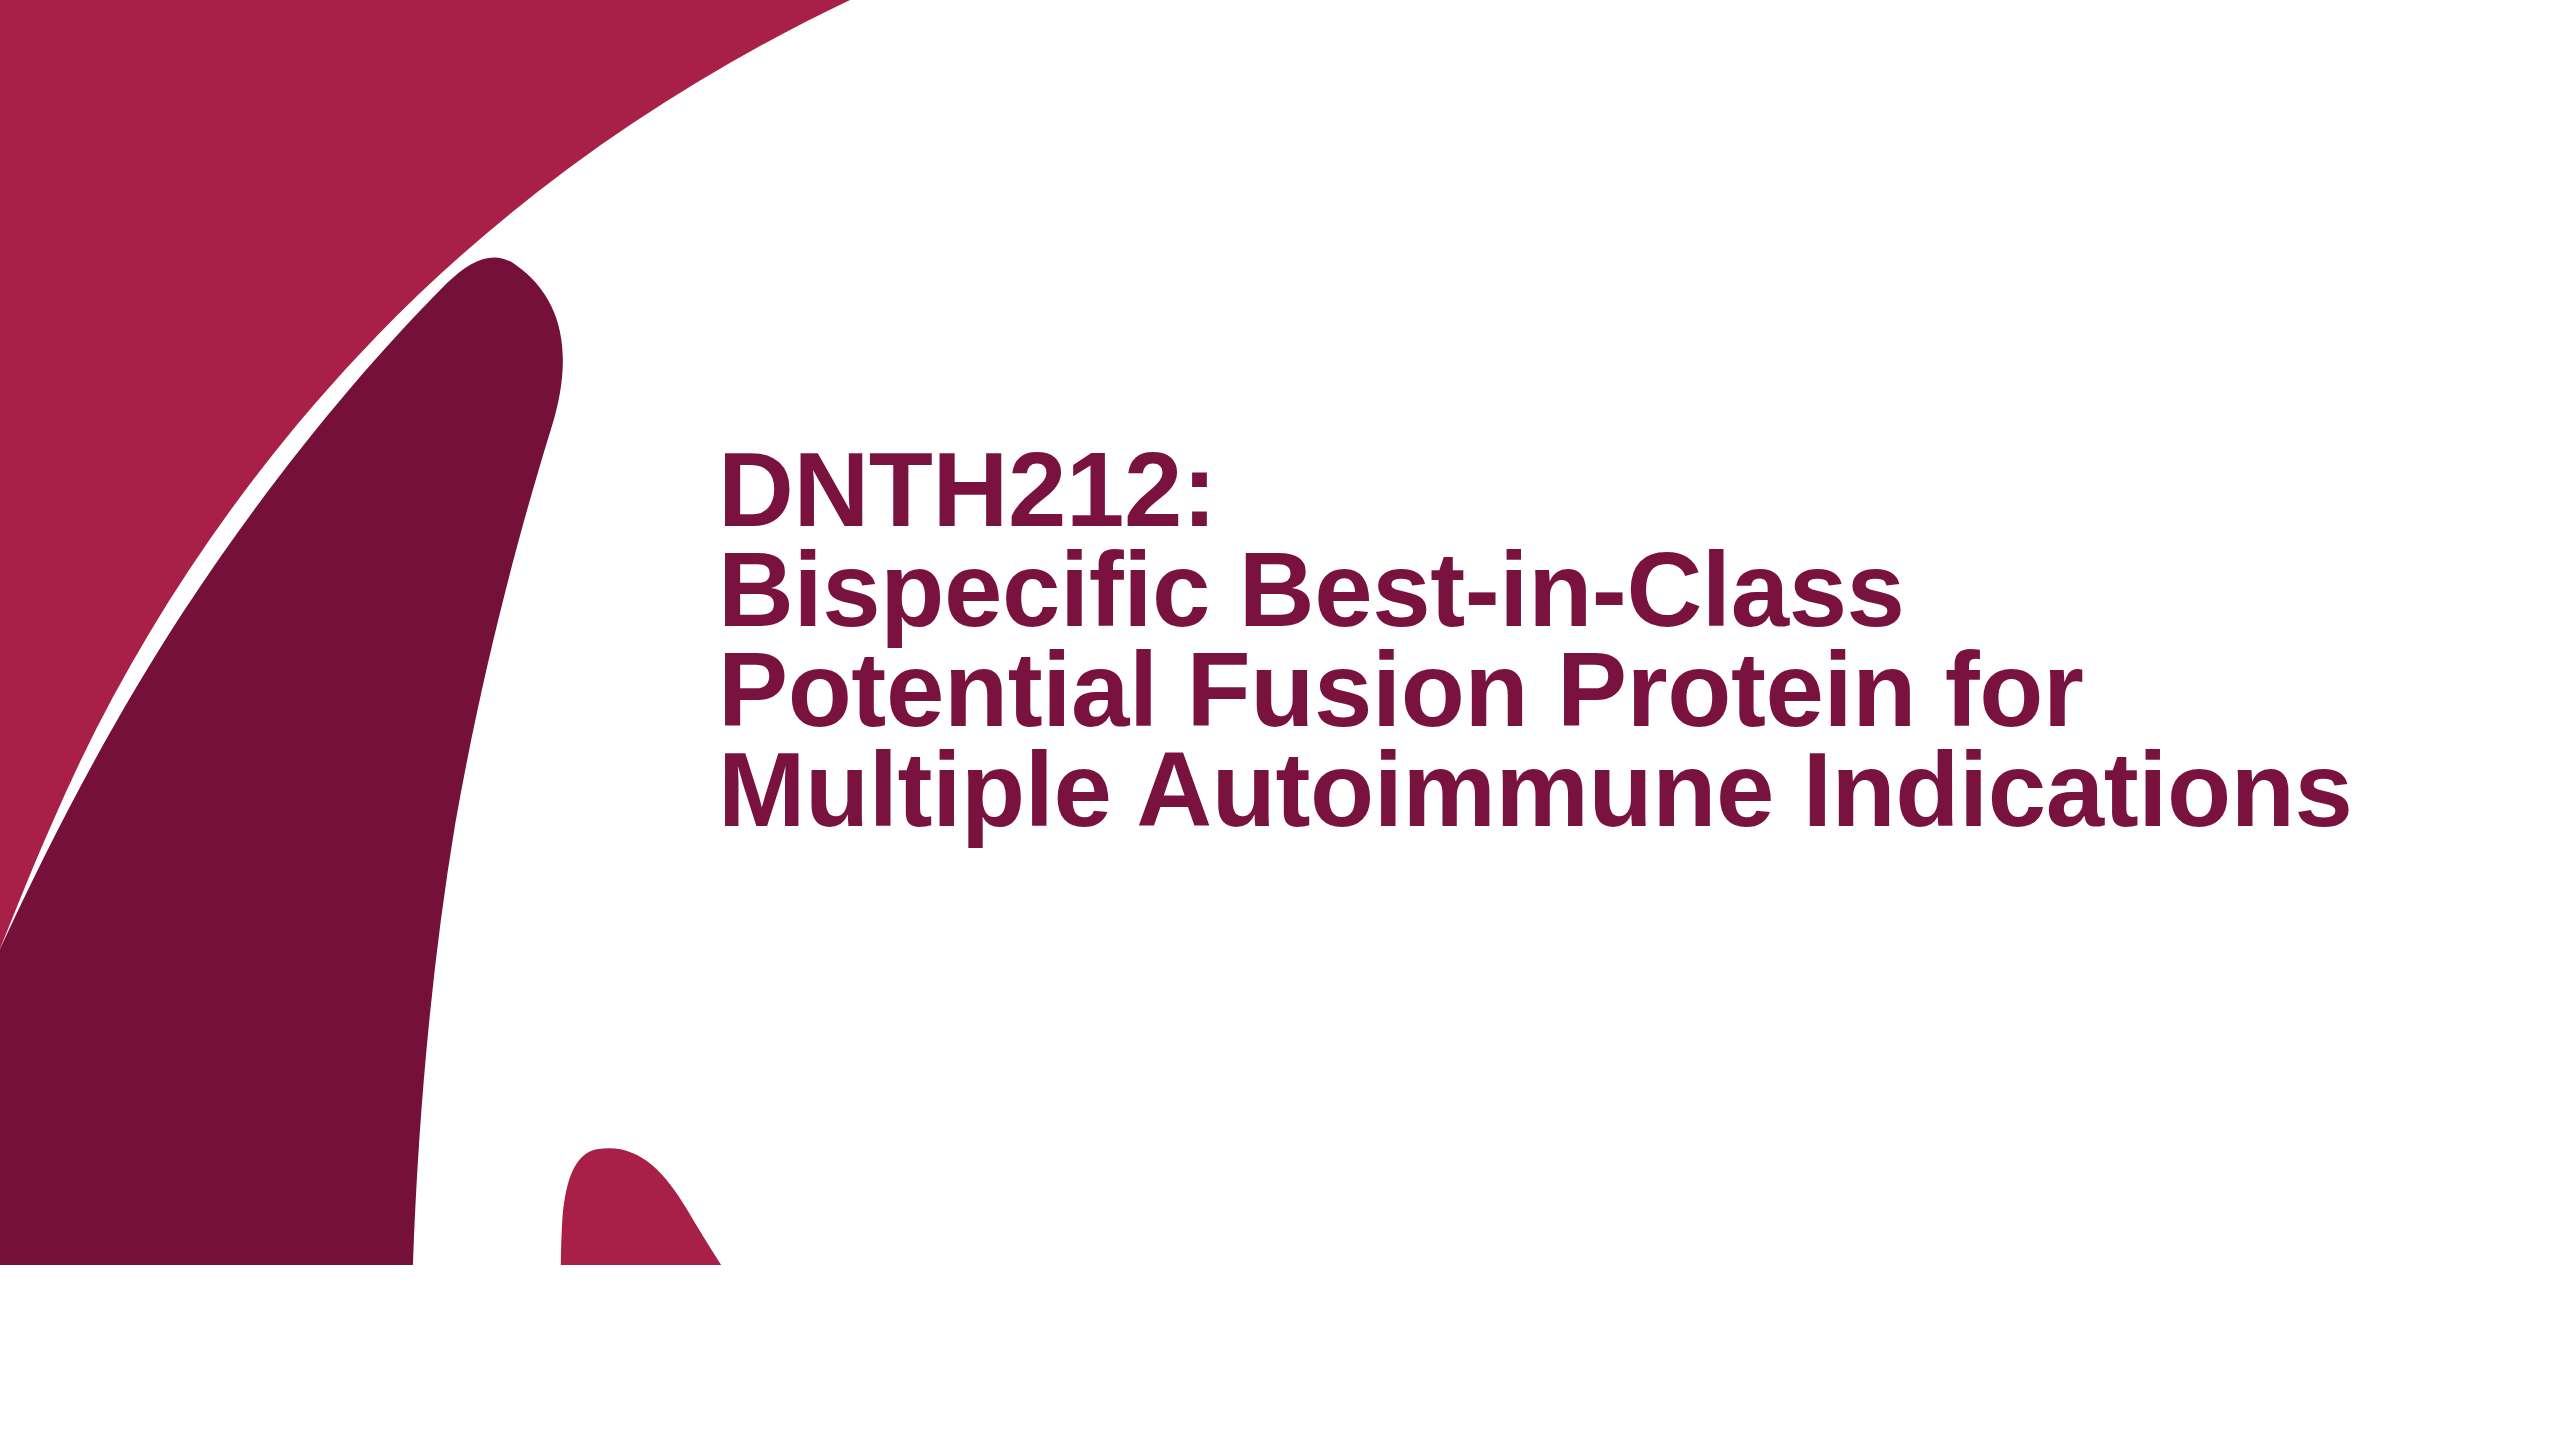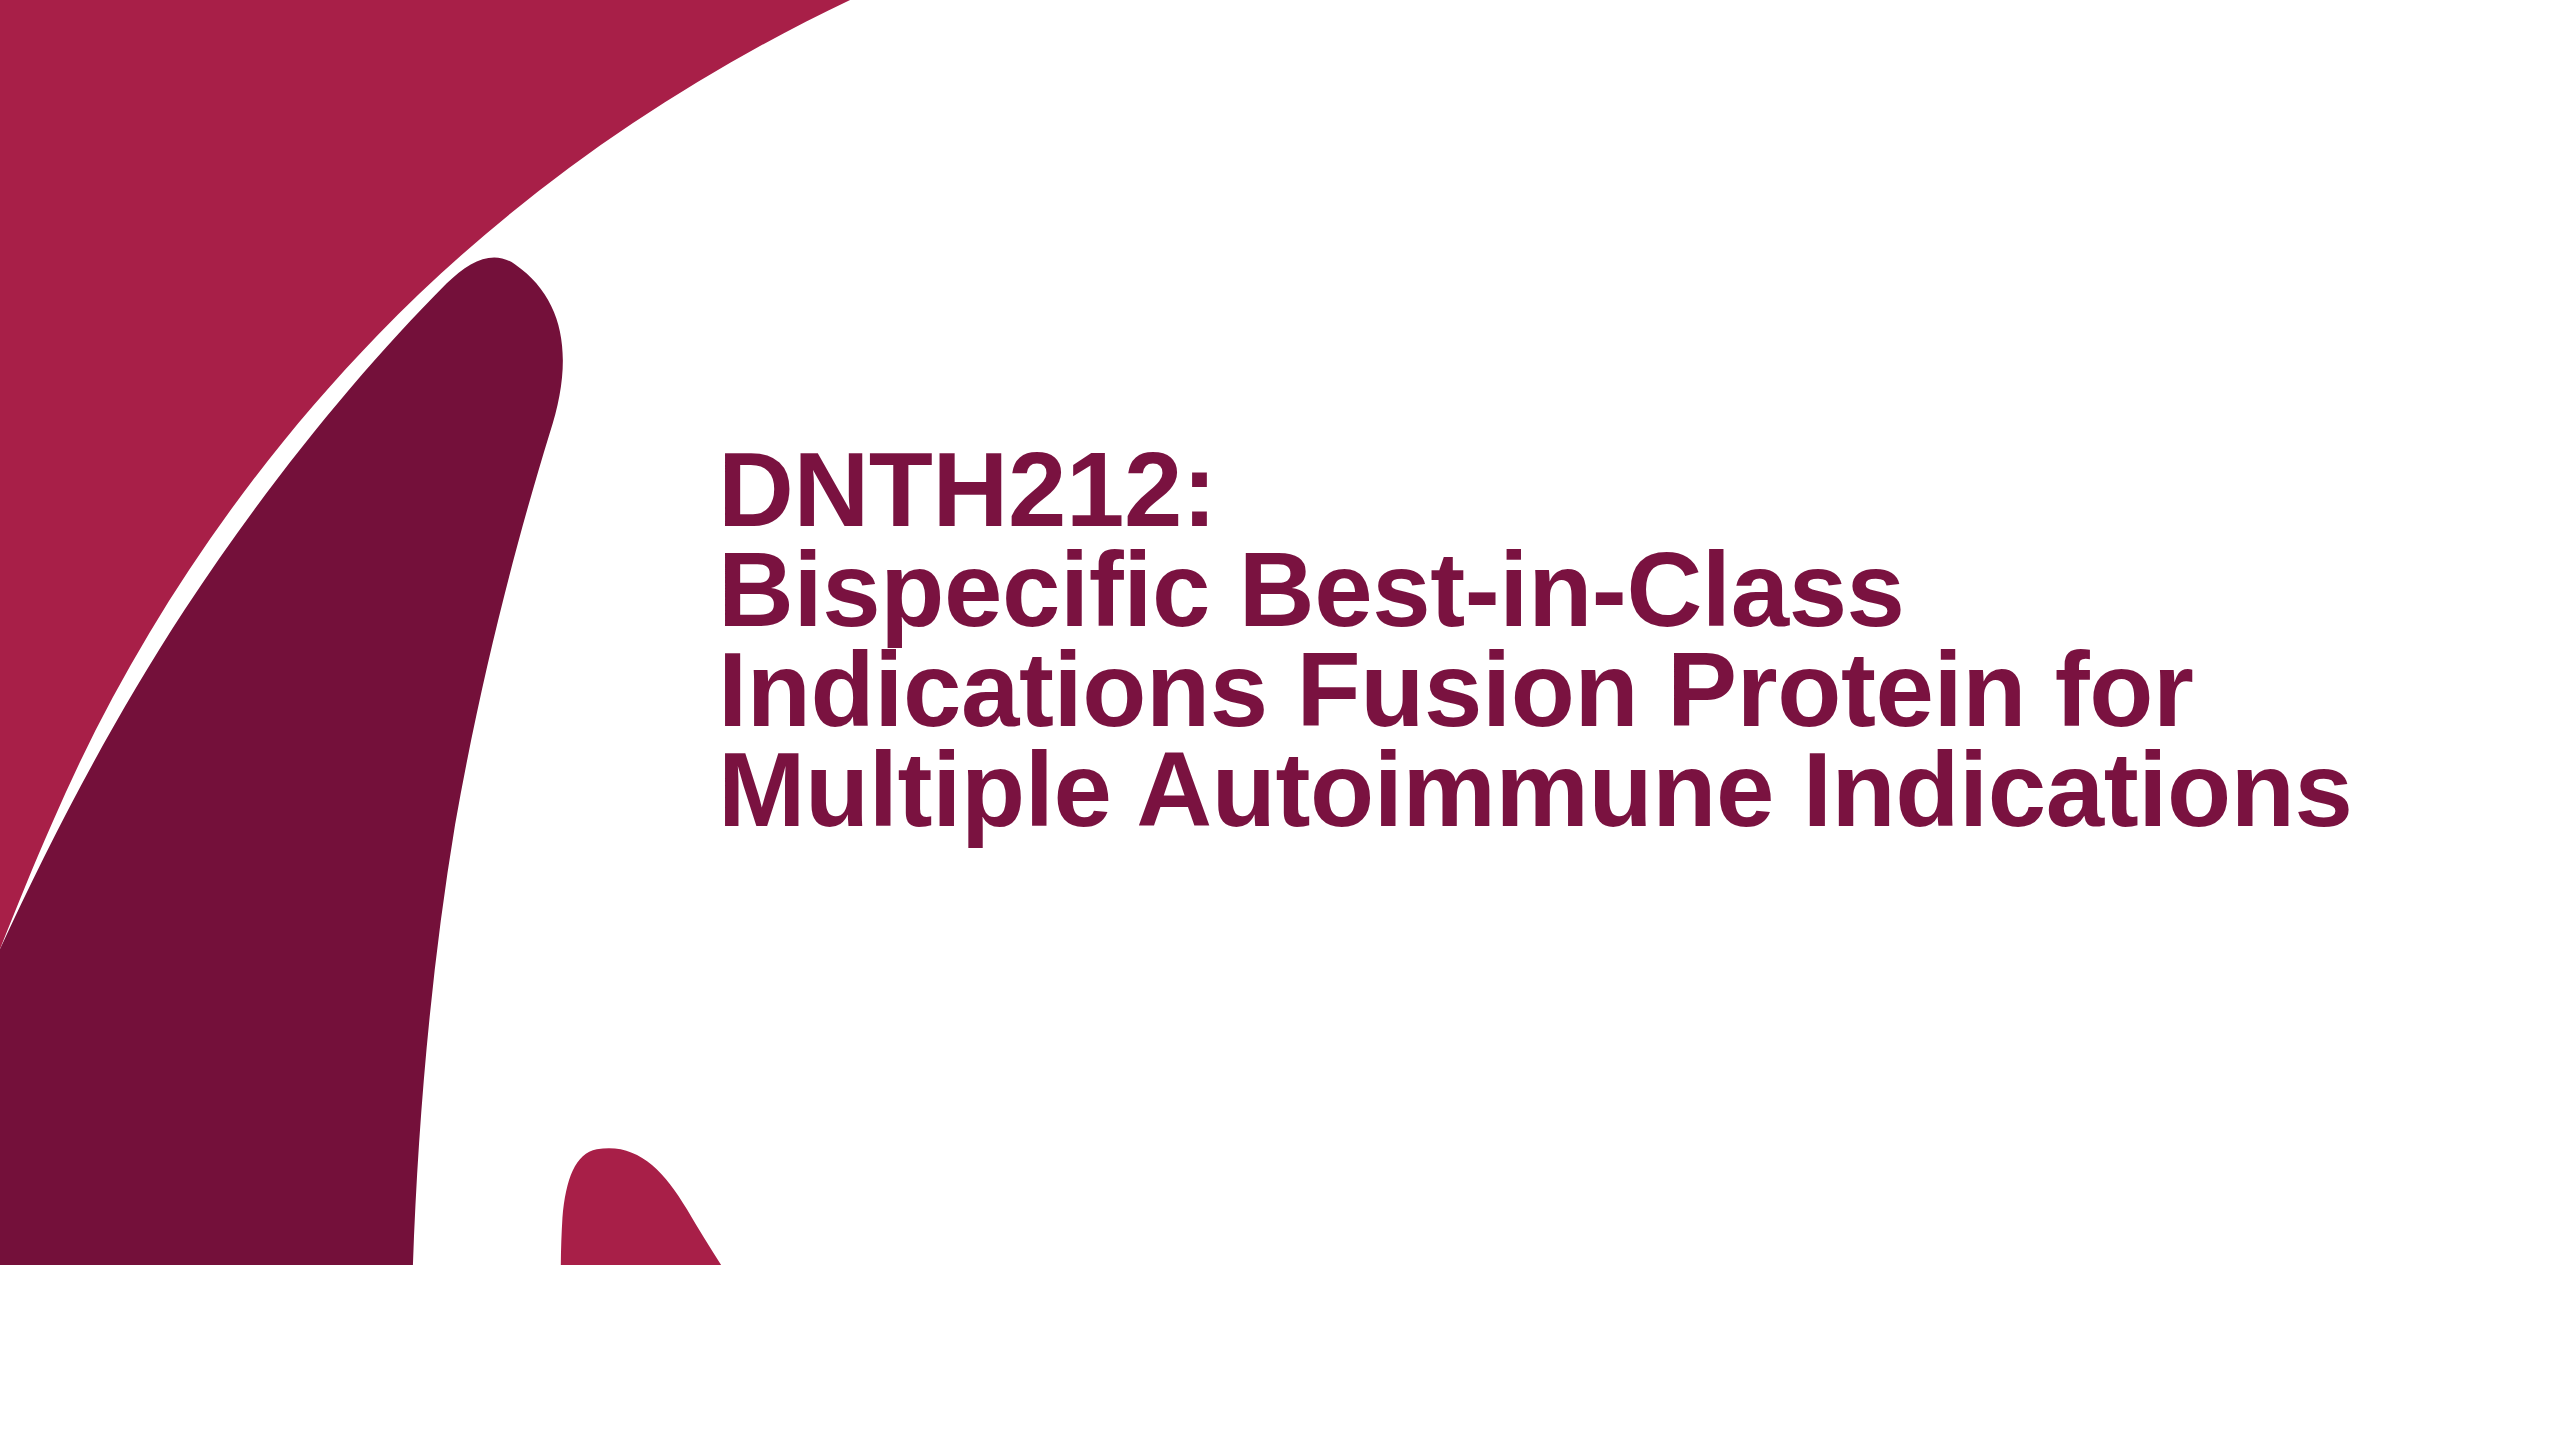--- a/index.html
+++ b/index.html
@@ -70,18 +70,18 @@
              C 740,1330 772,1360 800,1408
              C 880,1545 960,1640 1030,1687
              L 665,1687
              C 655,1600 650,1500 655,1418
              C 659,1372 670,1343 695,1338 Z"></path>
   </svg>
 
   <div id="title-block">
     <div class="title-line">DNTH212:</div>
     <div class="title-line">Bispecific Best-in-Class</div>
-    <div class="title-line">Indications Fusion Protein for</div>
+    <div class="title-line">Potential Fusion Protein for</div>
     <div class="title-line">Multiple Autoimmune Indications</div>
   </div>
 
 </div>
 
 
 </body></html>

